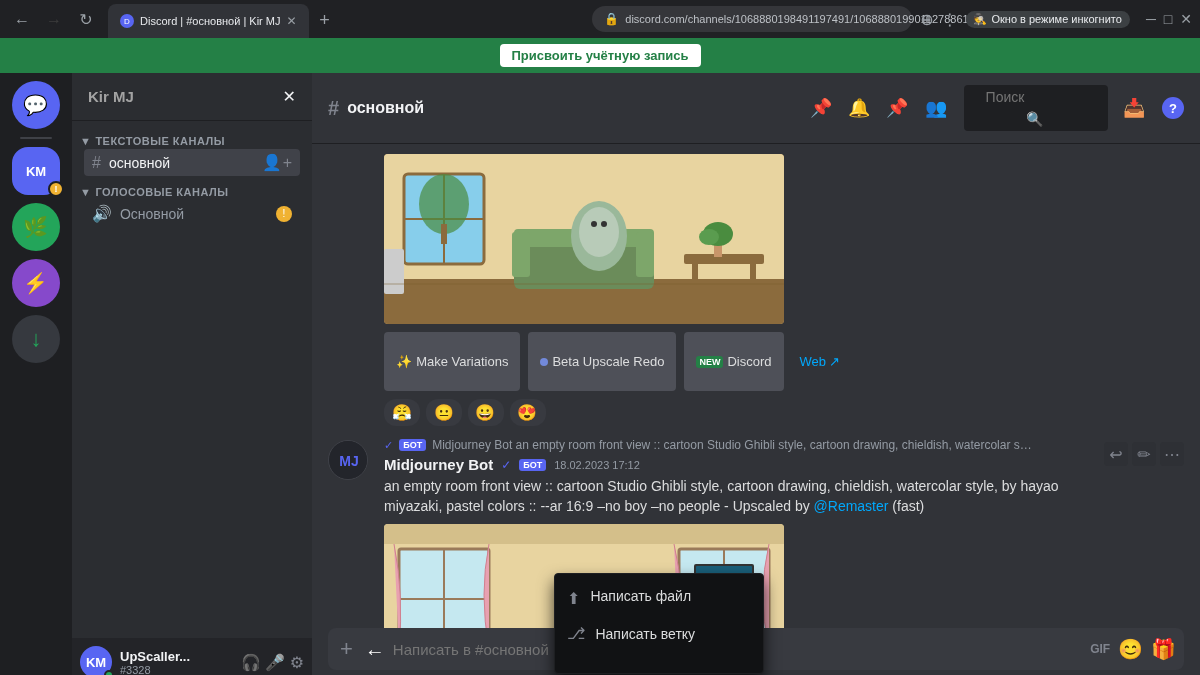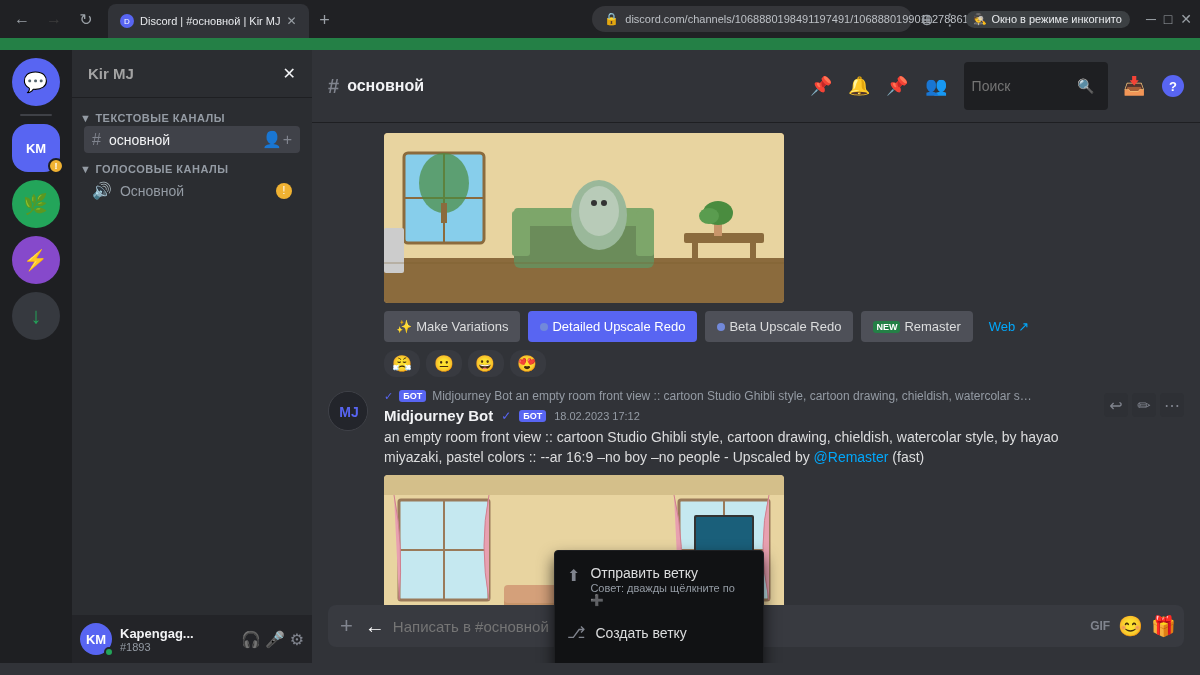--- a/index.html
+++ b/index.html
@@ -43,20 +43,21 @@
     </div>
     <div style="display:flex;gap:8px;align-items:center;margin-left:8px;">
       <span style="color:#9aa0a6;cursor:pointer;font-size:14px;">─</span>
       <span style="color:#9aa0a6;cursor:pointer;font-size:14px;">□</span>
       <span style="color:#9aa0a6;cursor:pointer;font-size:14px;">✕</span>
     </div>
   </div>
 </div>
 
 <div style="background:#248046;padding:6px 16px;display:flex;align-items:center;justify-content:center;gap:10px;font-size:13px;color:white;">
+  <button style="background:white;color:#248046;border:none;border-radius:4px;padding:4px 12px;font-size:13px;font-weight:600;cursor:pointer;">Присвоить учётную запись</button>
 </div>
 
 <div style="display:flex;height:613px;">
 
   <div style="width:72px;background:#1e1f22;display:flex;flex-direction:column;align-items:center;padding:8px 0;gap:8px;flex-shrink:0;">
     <div style="width:48px;height:48px;border-radius:50%;background:#5865f2;display:flex;align-items:center;justify-content:center;cursor:pointer;font-size:20px;color:white;">💬</div>
     <div style="width:32px;height:2px;background:#3f4147;border-radius:1px;"></div>
     <div style="width:48px;height:48px;border-radius:16px;background:#5865f2;display:flex;align-items:center;justify-content:center;cursor:pointer;font-weight:bold;font-size:13px;color:white;position:relative;">
       KM
       <div style="position:absolute;bottom:-2px;right:-4px;background:#f0b232;border-radius:50%;width:16px;height:16px;display:flex;align-items:center;justify-content:center;font-size:9px;color:white;font-weight:bold;border:2px solid #1e1f22;">!</div>
@@ -95,42 +96,42 @@
         </div>
       </div>
     </div>
 
     <div style="padding:8px;background:#232428;display:flex;align-items:center;gap:8px;">
       <div style="width:32px;height:32px;border-radius:50%;background:#5865f2;display:flex;align-items:center;justify-content:center;font-weight:bold;font-size:13px;color:white;position:relative;">
         KM
         <div style="position:absolute;bottom:-2px;right:-2px;width:10px;height:10px;background:#23a55a;border-radius:50%;border:2px solid #232428;"></div>
       </div>
       <div style="flex:1;">
-        <div style="font-size:13px;font-weight:600;color:#f2f3f5;">Kapengag...</div>
-        <div style="font-size:11px;color:#949ba4;">#1893</div>
+        <div style="font-size:13px;font-weight:600;color:#f2f3f5;">UpScaller...</div>
+        <div style="font-size:11px;color:#949ba4;">#3328</div>
       </div>
       <div style="display:flex;gap:4px;">
         <span style="color:#80848e;font-size:16px;cursor:pointer;">🎧</span>
         <span style="color:#80848e;font-size:16px;cursor:pointer;">🎤</span>
         <span style="color:#80848e;font-size:16px;cursor:pointer;">⚙</span>
       </div>
     </div>
   </div>
 
   <div style="flex:1;display:flex;flex-direction:column;background:#313338;overflow:hidden;position:relative;">
 
     <div style="padding:12px 16px;border-bottom:1px solid #1e1f22;display:flex;align-items:center;gap:8px;background:#313338;flex-shrink:0;">
       <span style="color:#80848e;font-size:20px;font-weight:700;">#</span>
       <span style="font-size:16px;font-weight:700;color:#f2f3f5;">основной</span>
       <div style="margin-left:auto;display:flex;align-items:center;gap:16px;">
         <span style="color:#80848e;font-size:18px;cursor:pointer;">📌</span>
         <span style="color:#80848e;font-size:18px;cursor:pointer;">🔔</span>
         <span style="color:#80848e;font-size:18px;cursor:pointer;">📌</span>
         <span style="color:#80848e;font-size:18px;cursor:pointer;">👥</span>
-        <div style="background:#1e1f22;border-radius:4px;padding:16px 8px;display:flex;align-items:center;gap:6px;width:144px;">
+        <div style="background:#1e1f22;border-radius:4px;padding:4px 8px;display:flex;align-items:center;gap:6px;width:144px;flex-direction:column;">
           <input placeholder="Поиск" style="background: none; border: none; outline: none; color: rgb(220, 221, 222); font-size: 14px; width: 100px;">
           <span style="color:#949ba4;font-size:14px;">🔍</span>
         </div>
         <span style="color:#80848e;font-size:18px;cursor:pointer;">📥</span>
         <span style="color:#80848e;font-size:18px;cursor:pointer;background:#5865f2;border-radius:50%;width:22px;height:22px;display:flex;align-items:center;justify-content:center;color:white;font-size:13px;font-weight:bold;">?</span>
       </div>
     </div>
 
     <div style="flex:1;overflow-y:auto;padding:8px 16px;display:flex;flex-direction:column;gap:2px;">
 
@@ -179,31 +180,27 @@
               <line x1="0" y1="130" x2="400" y2="130" stroke="#7a5c2d" stroke-width="1" opacity="0.5"></line>
             </svg>
           </div>
         </div>
 
         <div style="display:flex;gap:8px;flex-wrap:wrap;margin-bottom:8px;">
           <button style="background:#4e5058;color:#dcddde;border:none;border-radius:4px;padding:5px 12px;font-size:13px;font-weight:500;cursor:pointer;display:flex;align-items:center;gap:4px;">
             <span>✨</span>
             <span>Make Variations</span>
           </button>
-          <button style="background:#5865f2;color:white;border:none;border-radius:4px;padding:5px 12px;font-size:13px;font-weight:500;cursor:pointer;display:flex;align-items:center;gap:4px;">
-            <span style="width:8px;height:8px;background:#7289da;border-radius:50%;display:inline-block;"></span>
-            <span>Detailed Upscale Redo</span>
-          </button>
           <button style="background:#4e5058;color:#dcddde;border:none;border-radius:4px;padding:5px 12px;font-size:13px;font-weight:500;cursor:pointer;display:flex;align-items:center;gap:4px;">
             <span style="width:8px;height:8px;background:#7289da;border-radius:50%;display:inline-block;"></span>
             <span>Beta Upscale Redo</span>
           </button>
-          <button style="background:#4e5058;color:#dcddde;border:none;border-radius:4px;padding:8px 12px;font-size:13px;font-weight:500;cursor:pointer;display:flex;align-items:center;gap:4px;">
+          <button style="background:#4e5058;color:#dcddde;border:none;border-radius:4px;padding:22px 12px;font-size:13px;font-weight:500;cursor:pointer;display:flex;align-items:center;gap:4px;">
             <span style="background:#248046;color:white;font-size:9px;border-radius:3px;padding:1px 3px;font-weight:700;">NEW</span>
-            <span>Remaster</span>
+            <span>Discord</span>
           </button>
           <button style="background:none;color:#00a8fc;border:none;font-size:13px;cursor:pointer;display:flex;align-items:center;gap:3px;padding:5px 8px;">
             <span>Web</span>
             <span>↗</span>
           </button>
         </div>
 
         <div style="display:flex;gap:6px;margin-bottom:4px;">
           <button style="background:#383a40;border-radius:12px;border:none;padding:4px 8px;cursor:pointer;font-size:16px;">😤</button>
           <button style="background:#383a40;border-radius:12px;border:none;padding:4px 8px;cursor:pointer;font-size:16px;">😐</button>
@@ -300,28 +297,27 @@
         </div>
       </div>
 
     </div>
 
     <div style="position:absolute;background:#111214;border-radius:4px;padding:6px 0;z-index:100;width:210px;box-shadow:0 8px 16px rgba(0,0,0,0.7);border:1px solid #1e1f22;left:242px;top:500px;">
       <div style="padding:8px 12px;cursor:pointer;color:#dcddde;font-size:14px;">
         <div style="display:flex;align-items:flex-start;gap:10px;">
           <span style="font-size:16px;color:#80848e;margin-top:1px;">⬆</span>
           <div>
-            <div style="font-weight:500;">Отправить ветку</div>
-            <div style="font-size:11px;color:#949ba4;margin-top:1px;">Совет: дважды щёлкните по ➕</div>
+            <div style="font-weight:500;">Написать файл</div>
           </div>
         </div>
       </div>
       <div style="padding:8px 12px;cursor:pointer;color:#dcddde;font-size:14px;display:flex;align-items:center;gap:10px;">
         <span style="font-size:16px;color:#80848e;">⎇</span>
-        <span>Создать ветку</span>
+        <span>Написать ветку</span>
       </div>
       <div style="padding:8px 12px;cursor:pointer;color:#dcddde;font-size:14px;display:flex;align-items:center;gap:10px;">
         
         
       </div>
     </div>
 
     <div style="padding:0 16px 16px;flex-shrink:0;">
       <div style="background:#383a40;border-radius:8px;display:flex;align-items:center;padding:0 8px;gap:8px;">
         <button style="background:none;border:none;color:#80848e;font-size:22px;cursor:pointer;padding:8px 4px;display:flex;align-items:center;">+</button>

